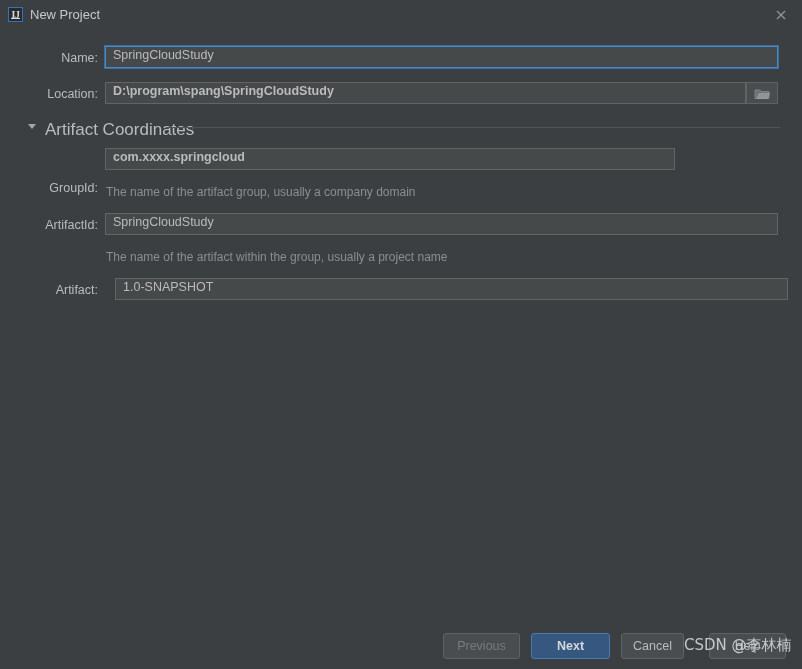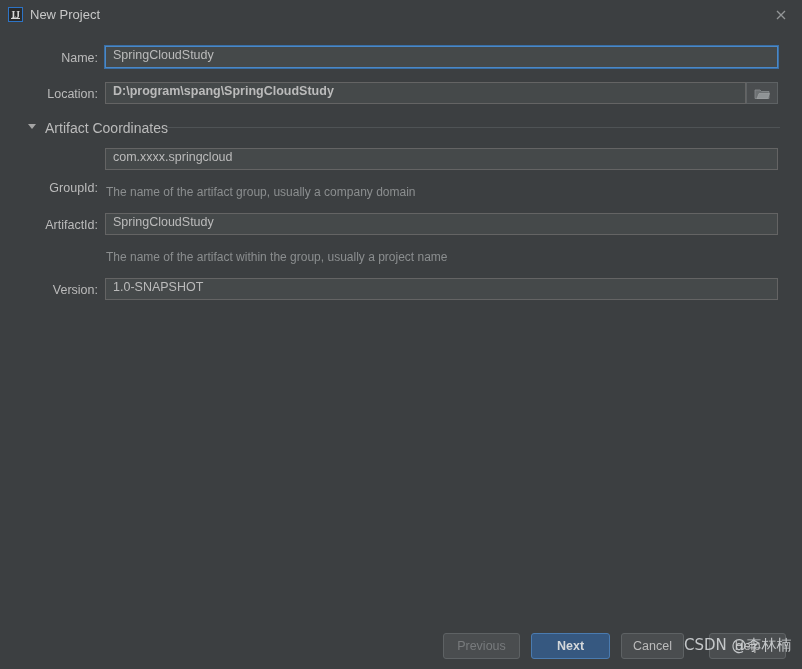--- a/index.html
+++ b/index.html
@@ -107,21 +107,21 @@
   .section-arrow {
     position: absolute;
     width: 0; height: 0;
     border-left: 4.5px solid transparent;
     border-right: 4.5px solid transparent;
     border-top: 5px solid #a5a5a5;
     cursor: pointer;
   }
   .section-title {
     position: absolute;
-    font-size: 14px;
+    font-size: 17px;
     color: #bbbbbb;
     white-space: nowrap;
   }
   .section-line {
     position: absolute;
     height: 1px;
     background: #4f5355;
   }
 
   
@@ -196,28 +196,28 @@
     <path d="M1 3 L1 11.5 L15 11.5 L15 4.5 L7.5 4.5 L6 3 Z" fill="#6d7173" stroke="#8a8e90" stroke-width="0.8" stroke-linejoin="round"></path>
     <path d="M3 11.5 L5 6.5 L15.5 6.5 L13.5 11.5 Z" fill="#8f9395" stroke="#a2a6a8" stroke-width="0.6" stroke-linejoin="round"></path>
   </svg>
 </div>
 
 <div class="section-arrow" style="left:28px; top:124px;"></div>
 <div class="section-title" style="left:45px; top:120px;">Artifact Coordinates</div>
 <div class="section-line" style="left:166px; top:127px; width:614px;"></div>
 
 <div class="row-label" style="left:0px; top:153px; width:98px;margin-top:28px;">GroupId:</div>
-<div class="field" style="left:105px; top:148px; width:673px;">com.xxxx.springcloud</div>
+<div class="field" style="left:105px; top:148px; width:570px;font-weight:bold;">com.xxxx.springcloud</div>
 <div class="helper" style="left:106px; top:185px;">The name of the artifact group, usually a company domain</div>
 
 <div class="row-label" style="left:0px; top:218px; width:98px;">ArtifactId:</div>
 <div class="field" style="left:105px; top:213px; width:673px;">SpringCloudStudy</div>
 <div class="helper" style="left:106px; top:250px;">The name of the artifact within the group, usually a project name</div>
 
-<div class="row-label" style="left:0px; top:283px; width:98px;">Version:</div>
-<div class="field" style="left:105px; top:278px; width:673px;">1.0-SNAPSHOT</div>
+<div class="row-label" style="left:0px; top:283px; width:98px;">Artifact:</div>
+<div class="field" style="left:115px; top:278px; width:673px;">1.0-SNAPSHOT</div>
 
 <div class="btn disabled" style="left:443px; top:633px; width:77px;text-align:right;">Previous</div>
 <div class="btn primary" style="left:531px; top:633px; width:79px;">Next</div>
 <div class="btn" style="left:621px; top:633px; width:63px;">Cancel</div>
 <div class="btn" style="left:709px; top:633px; width:77px;">Help</div>
 
 <div class="watermark">CSDN @李林楠</div>
 
 </body></html>

